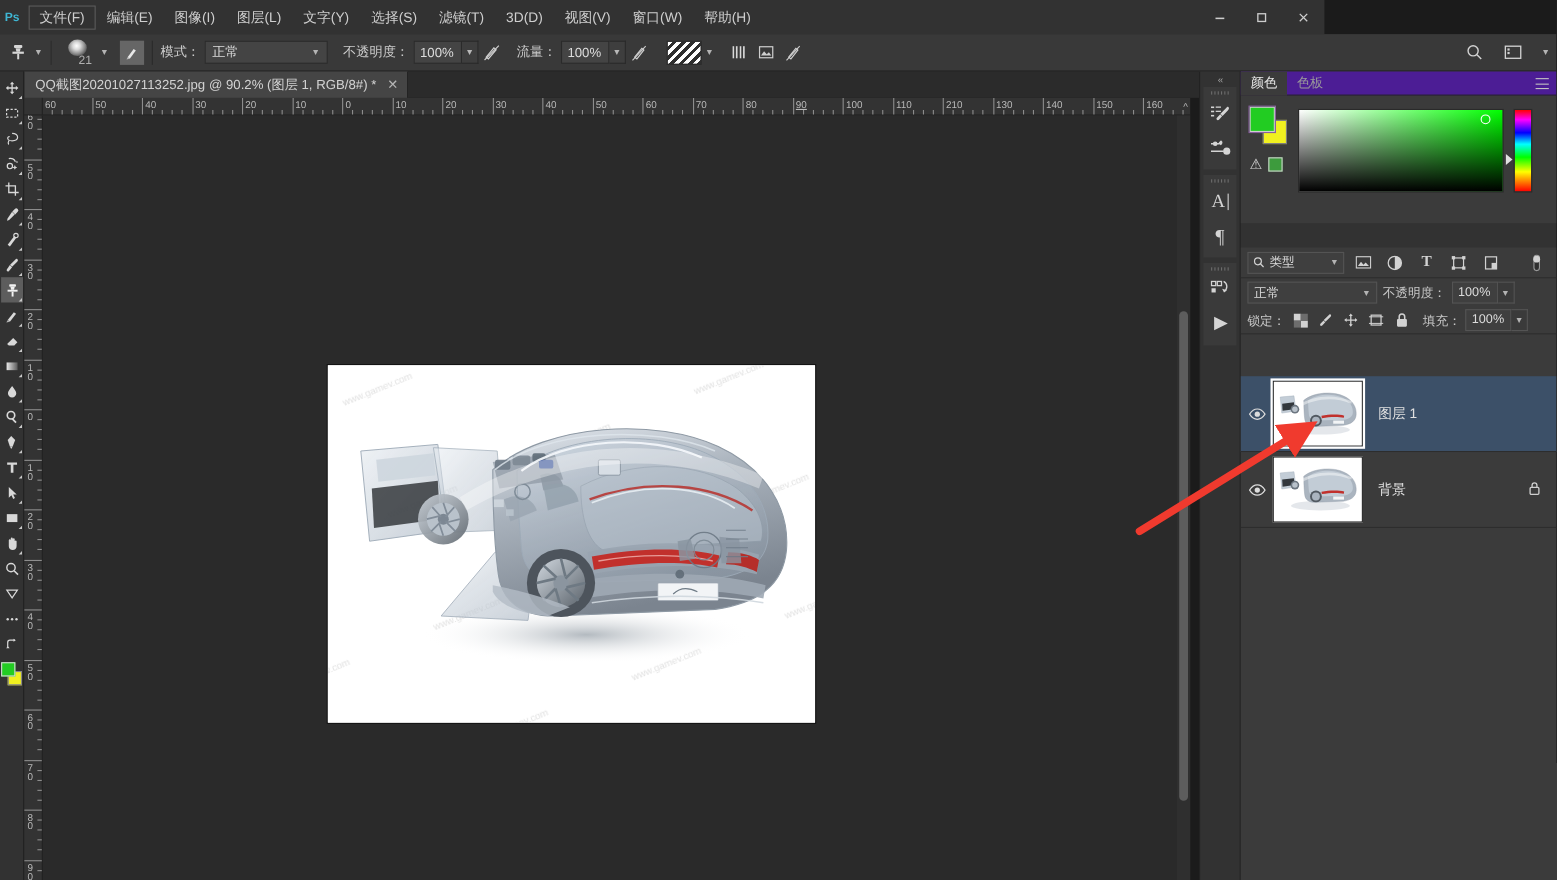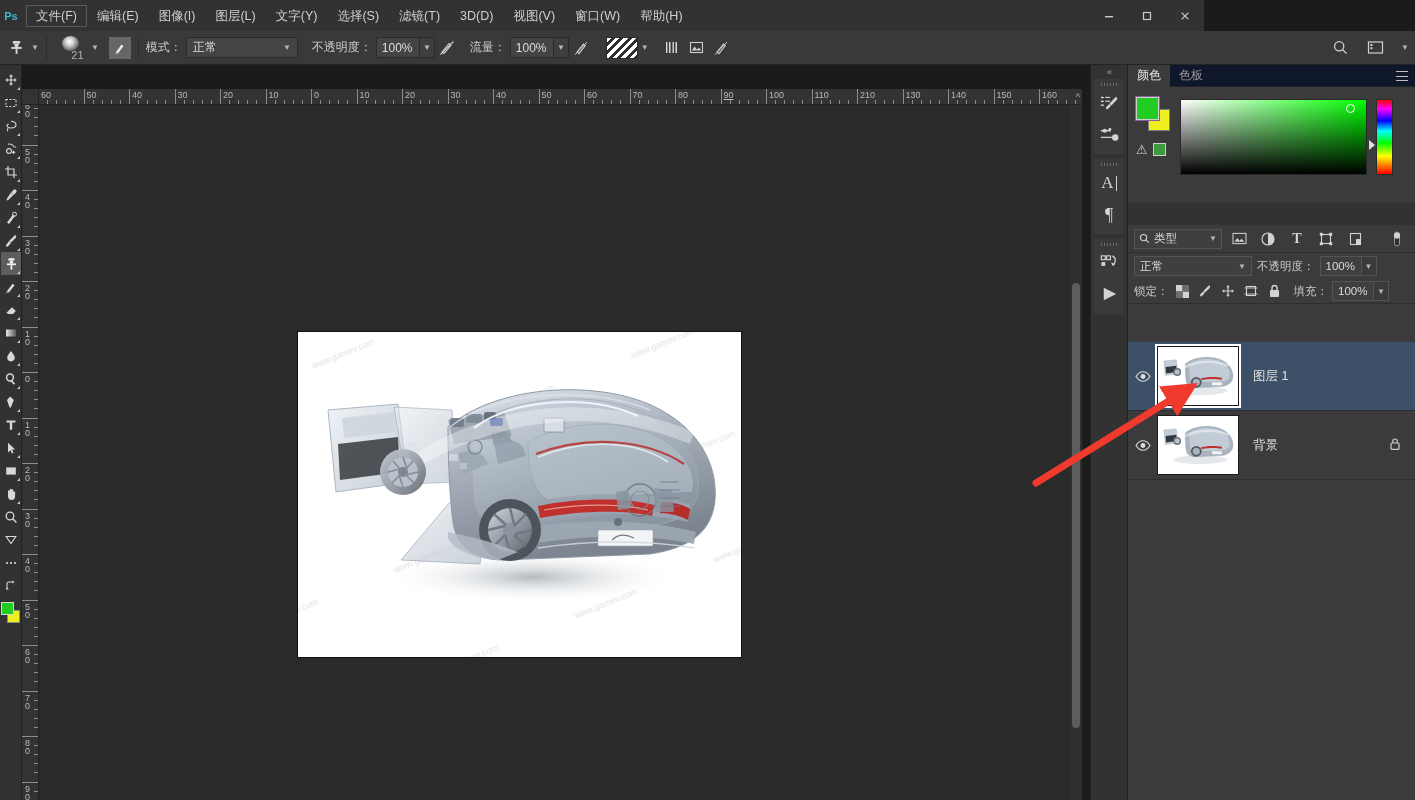--- a/index.html
+++ b/index.html
@@ -190,21 +190,21 @@
     height: 32px; display: flex; align-items: center; justify-content: center;
     color: #d4d4d4;
   }
 
   
   .rightpanels {
     position: absolute; left: 1128px; top: 65px; width: 287px; height: 735px;
     background: #323232;
   }
   .panel-tabrow {
-    display: flex; align-items: center; height: 22px; background: #0f172a;
+    display: flex; align-items: center; height: 22px; background: #4c1d95;
     position: relative; border-bottom: 1px solid #222;
   }
   .ptab {
     color: #9a9a9a; font-size: 12px; padding: 3px 9px; height: 22px;
     display: flex; align-items: center;
   }
   .ptab.active { background: #3b3b3b; color: #e8e8e8; }
   .pmenu {
     position: absolute; right: 7px; top: 6px; width: 12px; height: 10px;
     display: flex; flex-direction: column; justify-content: space-between;
@@ -446,20 +446,27 @@
         <svg width="17" height="15" viewBox="0 0 17 15">
           <rect x="1.5" y="2" width="14" height="11" fill="none" stroke="#d2d2d2" stroke-width="1.2"></rect>
           <rect x="3.4" y="4" width="2" height="2" fill="#d2d2d2"></rect>
           <rect x="3.4" y="7.2" width="2" height="2" fill="#d2d2d2"></rect>
         </svg>
       </div>
       <div class="caret">▼</div>
     </div>
   </div>
 
+  <div class="tabstrip">
+    <div class="doctab">
+      <span class="doctab-title">QQ截图20201027113252.jpg @ 90.2% (图层 1, RGB/8#) *</span>
+      <span class="doctab-close">✕</span>
+    </div>
+    <div class="tab-collapse">▲▲</div>
+  </div>
 
   <div class="toolbar">
     <div class="tool">
       <svg width="14" height="14" viewBox="0 0 14 14">
           <path d="M7 1.3 L9 3.6 L7.6 3.6 L7.6 6.4 L10.4 6.4 L10.4 5 L12.7 7 L10.4 9 L10.4 7.6 L7.6 7.6 L7.6 10.4 L9 10.4 L7 12.7 L5 10.4 L6.4 10.4 L6.4 7.6 L3.6 7.6 L3.6 9 L1.3 7 L3.6 5 L3.6 6.4 L6.4 6.4 L6.4 3.6 L5 3.6 Z" fill="#d8d8d8"></path>
         </svg>
       <span class="tri"></span>
     </div>
     <div class="tool">
       <svg width="14" height="14" viewBox="0 0 14 14">

